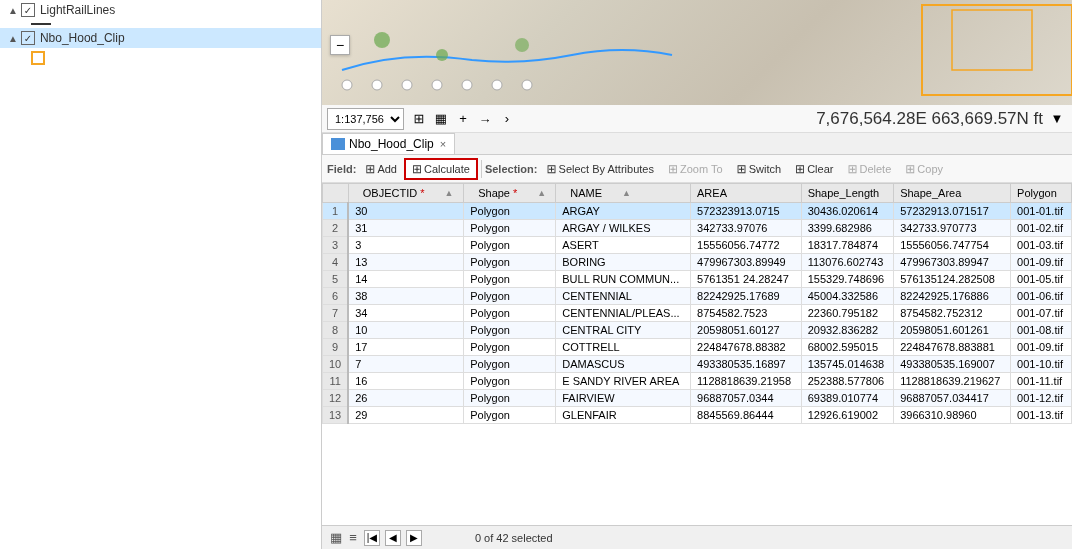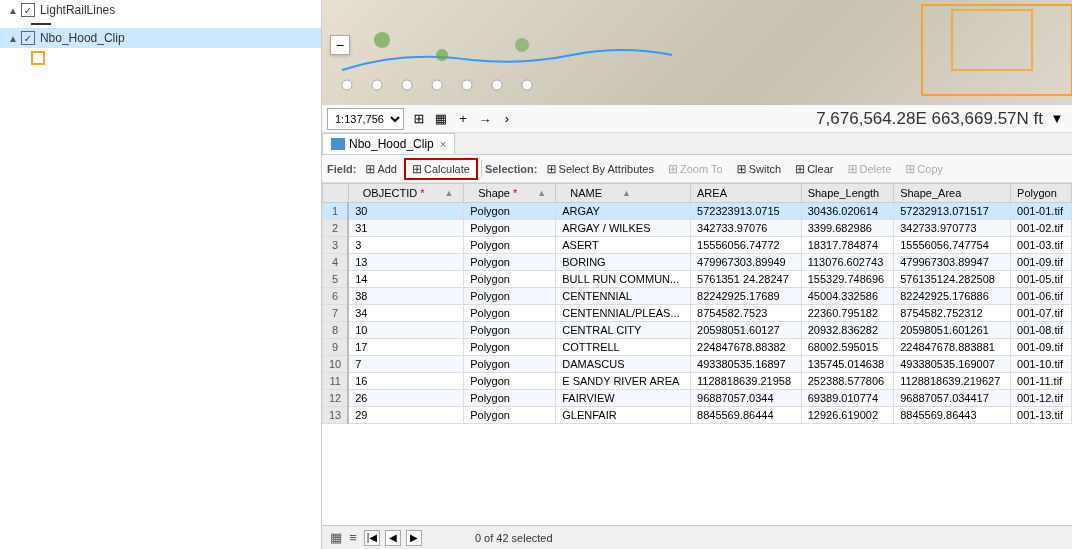--- a/index.html
+++ b/index.html
@@ -339,21 +339,21 @@
       <td>96887057.034417</td>
       <td>001-12.tif</td>
     </tr>
             <tr>
       <td class="row-num">13</td>
       <td>29</td>
       <td>Polygon</td>
       <td>GLENFAIR</td>
       <td>8845569.86444</td>
       <td>12926.619002</td>
-      <td>8845569.86443</td>
+      <td>3966310.98960</td>
       <td>001-13.tif</td>
     </tr>
           </tbody>
       </table>
     </div>
 
     <div class="status-bar">
       <span class="status-icon">▦</span>
       <span class="status-icon">≡</span>
       <button class="nav-btn">|◀</button>

